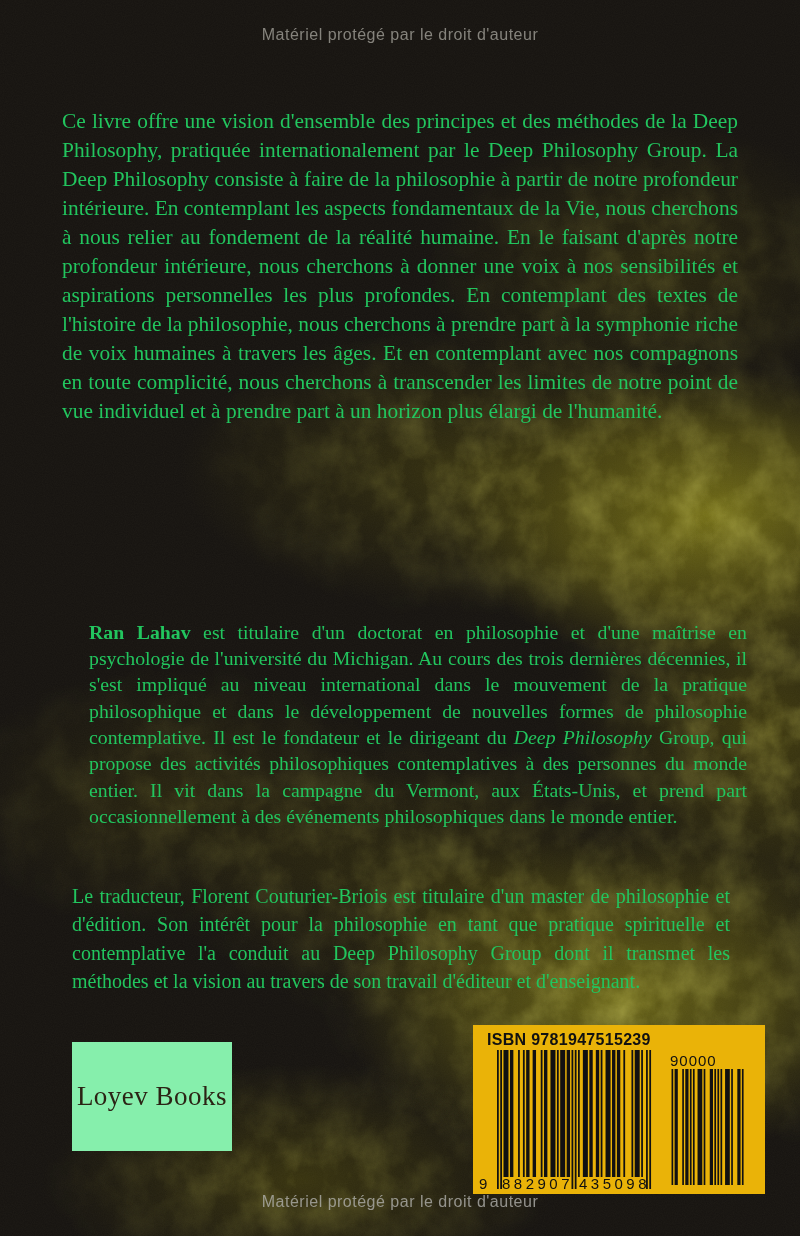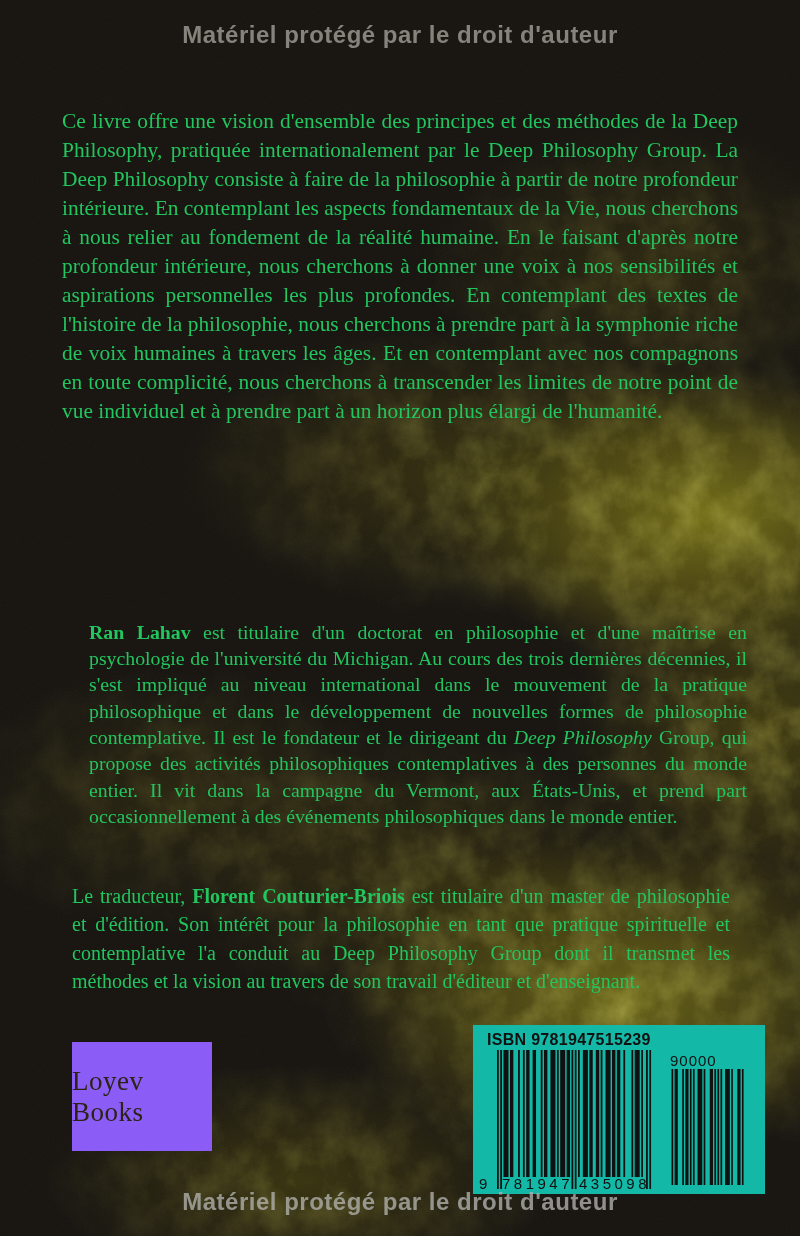--- a/index.html
+++ b/index.html
@@ -1,32 +1,32 @@
 <!DOCTYPE html>
 <html><head>
 <meta charset="utf-8">
 <style>
   html,body{margin:0;padding:0;background:#000;}
   .cover{position:relative;width:800px;height:1236px;overflow:hidden;background:#161310;
          font-family:"Liberation Serif",serif;}
   .bg-svg{position:absolute;left:0;top:0;z-index:0;}
   .watermark{position:absolute;left:0;width:100%;text-align:center;
-             font-family:"Liberation Sans",sans-serif;font-size:24px;line-height:22px;
-             letter-spacing:0.5px;pointer-events:none;font-weight:bold;}
+             font-family:"Liberation Sans",sans-serif;font-size:16px;line-height:22px;
+             letter-spacing:0.5px;pointer-events:none;}
   .wm-top{top:24px;color:#85837c;z-index:8;}
   .wm-bottom{top:1191px;color:rgba(178,178,174,0.78);z-index:9;}
   .para{position:absolute;z-index:2;color:#22c55e;text-align:justify;hyphens:none;}
   .p1{left:62px;top:86px;width:676px;font-size:21.4px;line-height:29px;}
   .p2{left:72px;top:599px;width:658px;font-size:19.8px;line-height:26.3px;margin-left:17px;}
   .p3{left:72px;top:862px;width:658px;font-size:20px;line-height:28.4px;}
-  .logo{position:absolute;left:72px;top:1042px;width:140px;height:109px;z-index:3;
-        background:#8b5cf6;color:#2b2314;display:flex;align-items:center;justify-content:center;
+  .logo{position:absolute;left:72px;top:1042px;width:160px;height:109px;z-index:3;
+        background:#86efac;color:#2b2314;display:flex;align-items:center;justify-content:center;
         font-size:27px;letter-spacing:0.5px;font-family:"Liberation Serif",serif;}
   .barcode-panel{position:absolute;left:473px;top:1025px;width:292px;height:169px;
-                 background:#14b8a6;z-index:5;font-family:"Liberation Sans",sans-serif;color:#111;}
+                 background:#eab308;z-index:5;font-family:"Liberation Sans",sans-serif;color:#111;}
   .bc-bars{position:absolute;left:0;top:0;}
   .bc-isbn{position:absolute;left:14px;top:6px;font-size:16px;font-weight:bold;letter-spacing:0.3px;}
   .bc-d{position:absolute;top:150px;font-size:15px;}
   .bc-lead{left:6px;}
   .bc-g1{left:29px;letter-spacing:3.5px;}
   .bc-g2{left:106px;letter-spacing:3.5px;}
   .bc-sup{position:absolute;left:197px;top:27px;width:74px;
           font-size:15px;letter-spacing:1px;}
 </style>
 </head>
@@ -81,21 +81,21 @@
     <rect width="800" height="1236" filter="url(#nz)" mask="url(#mk)" opacity="0.75"></rect>
     <rect width="800" height="1236" filter="url(#gr)" opacity="0.10"></rect>
   </svg>
 
   <div class="watermark wm-top">Matériel protégé par le droit d'auteur</div>
 
   <p class="para p1">Ce livre offre une vision d'ensemble des principes et des méthodes de la Deep Philosophy, pratiquée internationalement par le Deep Philosophy Group. La Deep Philosophy consiste à faire de la philosophie à partir de notre profondeur intérieure. En contemplant les aspects fondamentaux de la Vie, nous cherchons à nous relier au fondement de la réalité humaine. En le faisant d'après notre profondeur intérieure, nous cherchons à donner une voix à nos sensibilités et aspirations personnelles les plus profondes. En contemplant des textes de l'histoire de la philosophie, nous cherchons à prendre part à la symphonie riche de voix humaines à travers les âges. Et en contemplant avec nos compagnons en toute complicité, nous cherchons à transcender les limites de notre point de vue individuel et à prendre part à un horizon plus élargi de l'humanité.</p>
 
   <p class="para p2"><span style="font-weight: bold;">Ran Lahav</span><span> est titulaire d'un doctorat en philosophie et d'une maîtrise en psychologie de l'université du Michigan. Au cours des trois dernières décennies, il s'est impliqué au niveau international dans le mouvement de la pratique philosophique et dans le développement de nouvelles formes de philosophie contemplative. Il est le fondateur et le dirigeant du </span><span style="font-style: italic;">Deep Philosophy</span><span> Group, qui propose des activités philosophiques contemplatives à des personnes du monde entier. Il vit dans la campagne du Vermont, aux États-Unis, et prend part occasionnellement à des événements philosophiques dans le monde entier.</span></p>
 
-  <p class="para p3"><span>Le traducteur, </span><span style="font-weight: bold;">Florent Couturier-Briois</span><span> est titulaire d'un master de philosophie et d'édition. Son intérêt pour la philosophie en tant que pratique spirituelle et contemplative l'a conduit au Deep Philosophy Group dont il transmet les méthodes et la vision au travers de son travail d'éditeur et d'enseignant.</span></p>
+  <p class="para p3"><span>Le traducteur, </span><span style="font-weight: normal;">Florent Couturier-Briois</span><span> est titulaire d'un master de philosophie et d'édition. Son intérêt pour la philosophie en tant que pratique spirituelle et contemplative l'a conduit au Deep Philosophy Group dont il transmet les méthodes et la vision au travers de son travail d'éditeur et d'enseignant.</span></p>
 
   <div class="logo">
     <span>Loyev Books</span>
   </div>
 
   <div class="barcode-panel">
     <svg id="bars-svg" class="bc-bars" width="292" height="169" viewBox="0 0 292 169">
         <rect x="24.00" y="25" width="1.77" height="139" fill="#111111"></rect>
         <rect x="27.24" y="25" width="1.77" height="139" fill="#111111"></rect>
         <rect x="30.48" y="25" width="5.01" height="127" fill="#111111"></rect>
@@ -138,20 +138,20 @@
         <rect x="241.37" y="44" width="1.68" height="116" fill="#111111"></rect>
         <rect x="244.43" y="44" width="1.68" height="116" fill="#111111"></rect>
         <rect x="247.49" y="44" width="1.68" height="116" fill="#111111"></rect>
         <rect x="252.08" y="44" width="4.74" height="116" fill="#111111"></rect>
         <rect x="258.20" y="44" width="1.68" height="116" fill="#111111"></rect>
         <rect x="264.32" y="44" width="3.21" height="116" fill="#111111"></rect>
         <rect x="268.91" y="44" width="1.68" height="116" fill="#111111"></rect>
       </svg>
     <div class="bc-isbn">ISBN 9781947515239</div>
     <div class="bc-d bc-lead">9</div>
-    <div class="bc-d bc-g1">781947</div>
+    <div class="bc-d bc-g1">882907</div>
     <div class="bc-d bc-g2">435098</div>
     <div class="bc-sup">90000</div>
   </div>
 
   <div class="watermark wm-bottom">Matériel protégé par le droit d'auteur</div>
 
 </div>
 
 </body></html>

